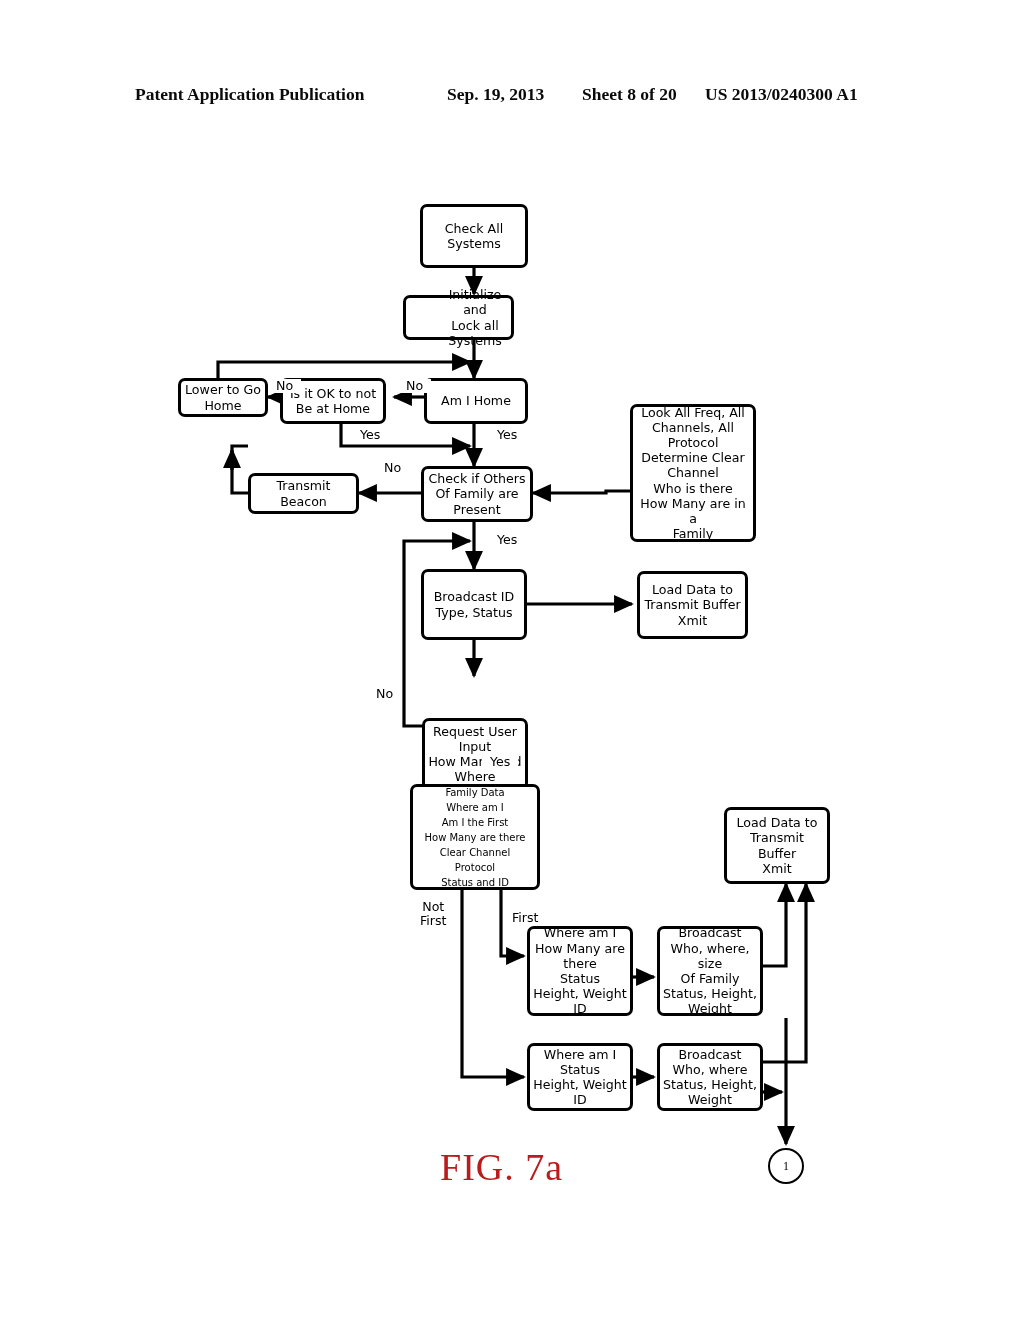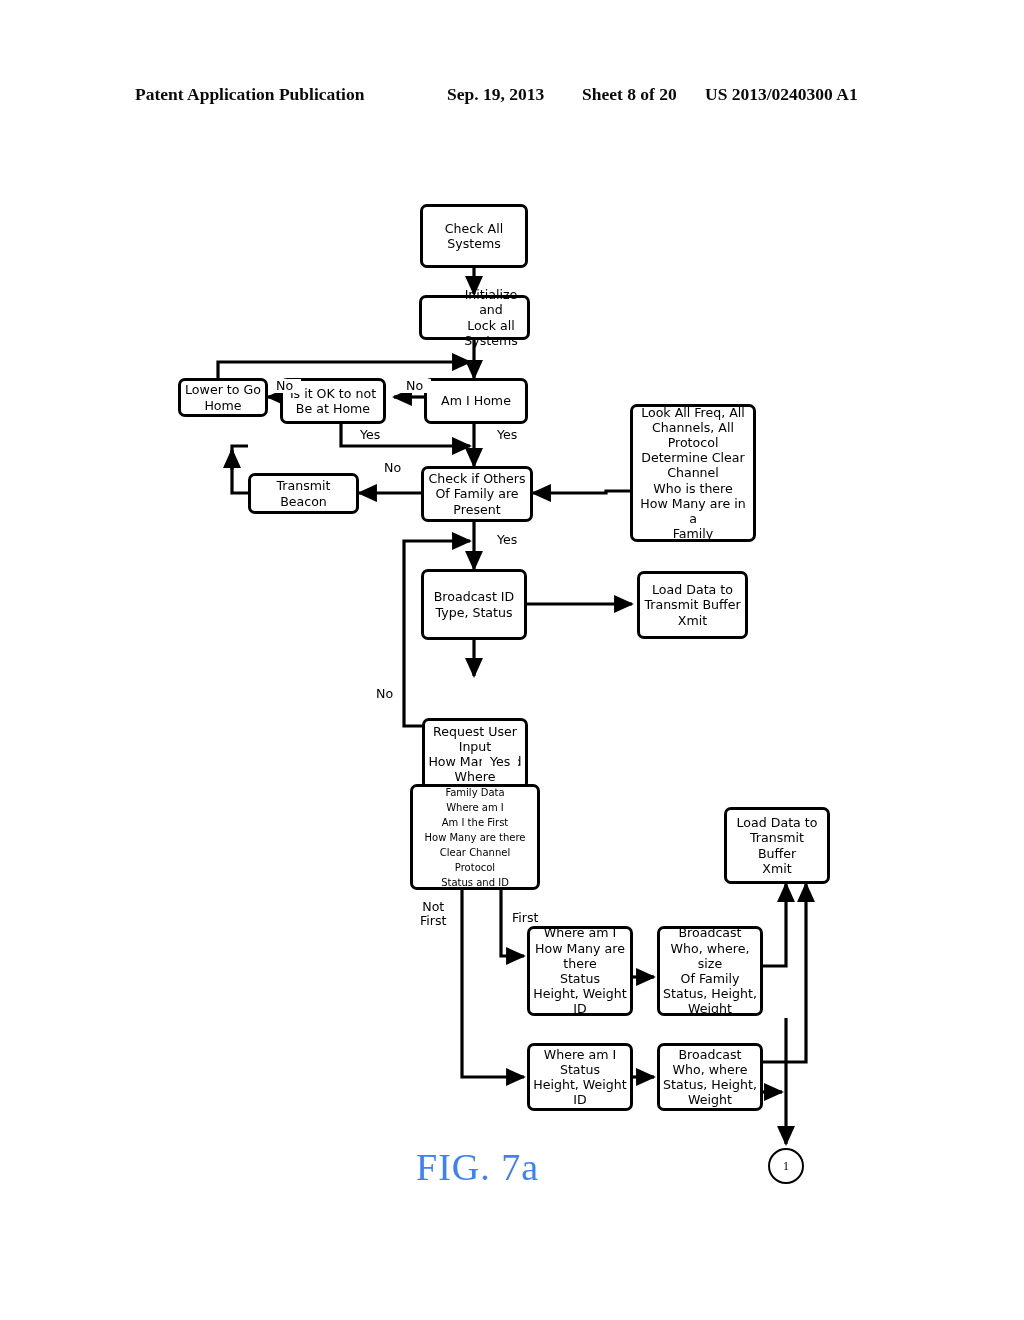--- a/index.html
+++ b/index.html
@@ -99,26 +99,26 @@
     display: flex;
     align-items: center;
     justify-content: center;
     font-size: 12px;
     font-family: "Liberation Serif", serif;
   }
 
   
   #fig-caption {
     position: absolute;
-    left: 416px;
+    left: 440px;
     top: 1145px;
     font-family: "Liberation Serif", serif;
     font-size: 38px;
     letter-spacing: 1px;
-    color: #3b82f6;
+    color: #b91c1c;
     white-space: nowrap;
   }
 </style>
 </head>
 <body>
 
 <div id="page-header">
   <span class="hdr-item" id="hdr-pub">Patent Application Publication</span>
   <span class="hdr-item" id="hdr-date">Sep. 19, 2013</span>
   <span class="hdr-item" id="hdr-sheet">Sheet 8 of 20</span>
@@ -201,21 +201,21 @@
 
       
       <path d="M786,1018 L786,1144" marker-end="url(#ah)"></path>
       <path d="M763,1092 L782,1092" marker-end="url(#ah)"></path>
     </g>
   </svg>
 
   <div class="node" style="left:420px; top:204px; width:108px; height:64px;">Check All
 Systems</div>
 
-  <div class="node" style="left:419px; top:295px; width:111px; height:45px;padding-left:36px;">Initialize and
+  <div class="node" style="left:403px; top:295px; width:111px; height:45px;padding-left:36px;">Initialize and
 Lock all Systems</div>
 
   <div class="node" style="left:178px; top:378px; width:90px; height:39px;">Lower to Go
 Home</div>
 
   <div class="node" style="left:280px; top:378px; width:106px; height:46px;">Is it OK to not
 Be at Home</div>
 
   <div class="node" style="left:424px; top:378px; width:104px; height:46px;">Am I Home</div>
 

